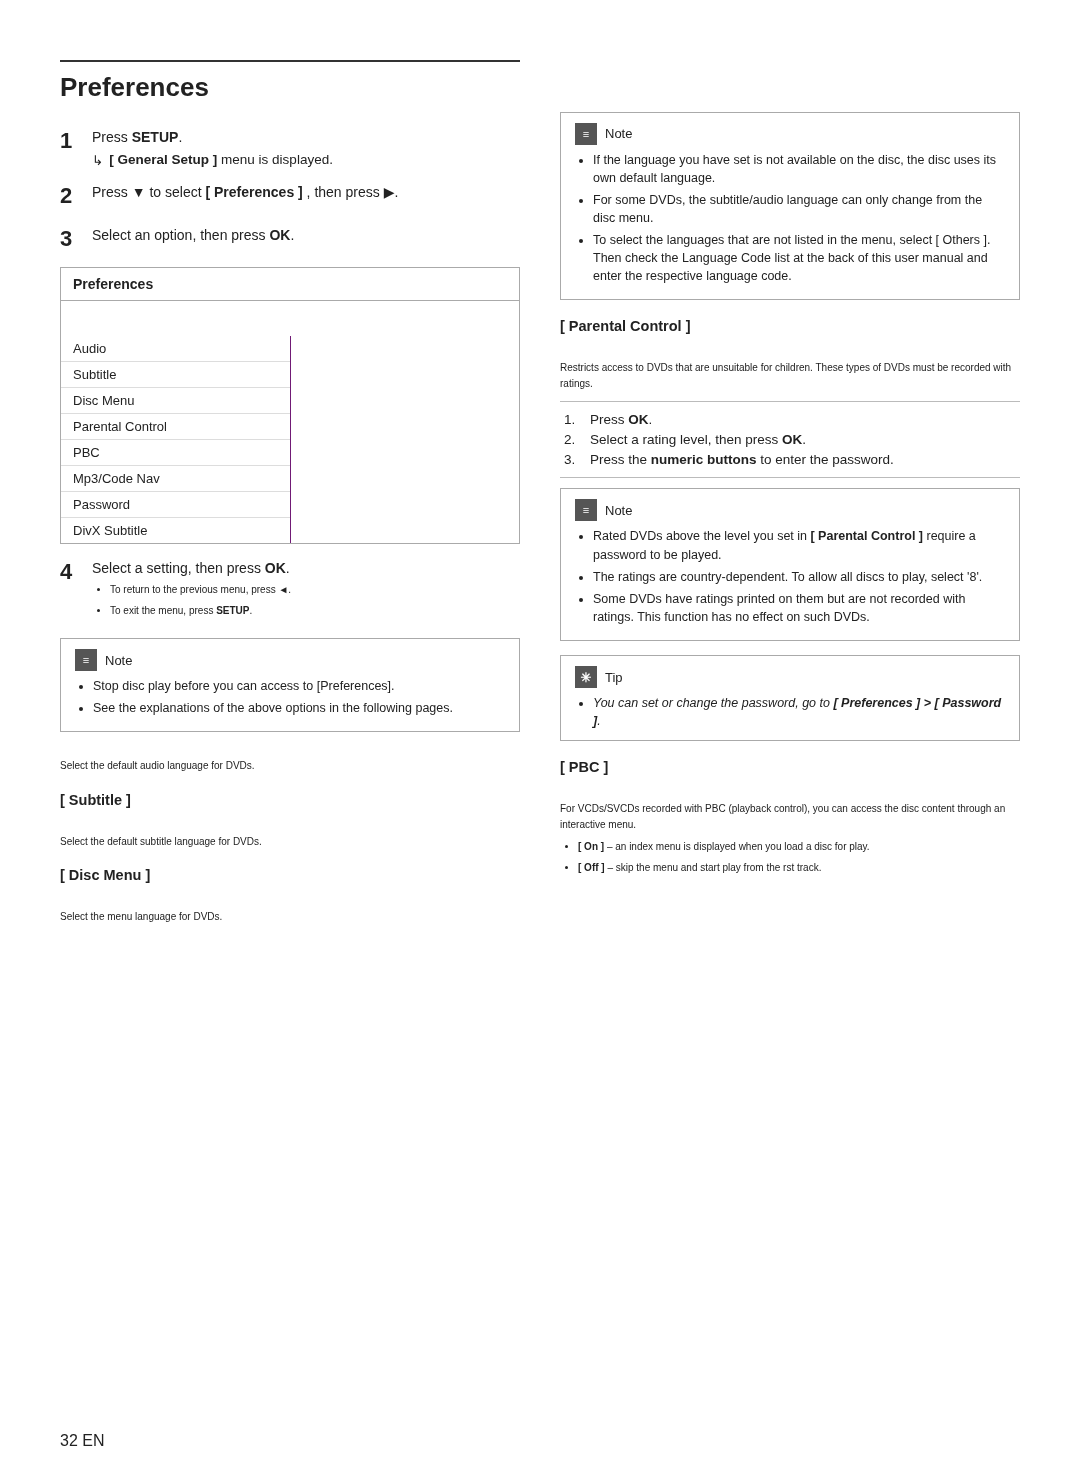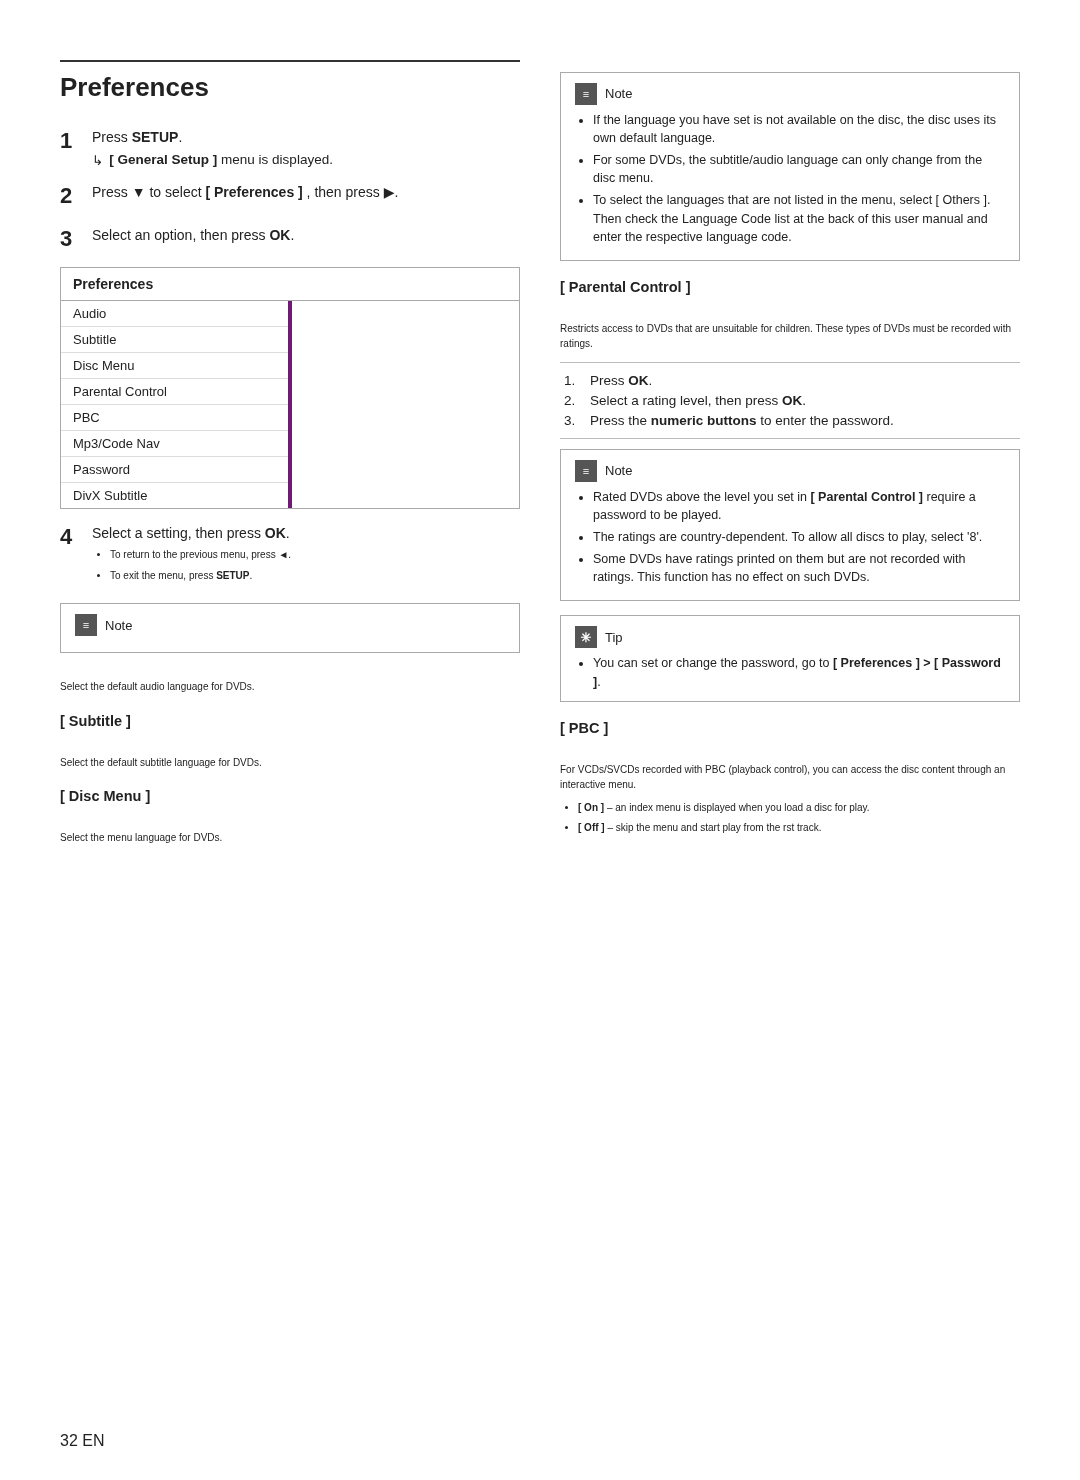--- a/index.html
+++ b/index.html
@@ -70,21 +70,22 @@
       font-weight: bold;
       font-size: 14px;
       padding: 8px 12px;
       border-bottom: 1px solid #aaa;
     }
     .preferences-table .table-body {
       display: flex;
     }
     .preferences-table .table-left {
       flex: 1;
-      border-right: 4px solid #701a75;
+      border-right: 1px solid #701a75;
+      margin-top: 35px;
     }
     .preferences-table .table-right {
       flex: 1;
     }
     .table-row-item {
       padding: 5px 12px;
       border-bottom: 1px solid #ddd;
       font-size: 13px;
     }
     .table-row-item:last-child {
@@ -146,20 +147,21 @@
       font-size: 13px;
       font-weight: bold;
     }
     .tip-box ul {
       list-style: disc;
       padding-left: 18px;
     }
     .tip-box ul li {
       margin-bottom: 0;
       line-height: 1.45;
+      font-style: italic;
     }
     .section-heading {
       font-size: 14.5px;
       font-weight: bold;
       margin: 18px 0 6px 0;
     }
     .section-text {
       font-size: 10px;
       line-height: 1.55;
       margin-bottom: 8px;
@@ -271,20 +273,24 @@
           <li>To exit the menu, press <strong>SETUP</strong>.</li>
         </ul>
       </div>
     </div>
 
     <div class="note-box">
       <div class="note-title">
         <span class="note-icon">≡</span>
         <span>Note</span>
       </div>
+      <ul>
+        <li>Stop disc play before you can access to [Preferences].</li>
+        <li>See the explanations of the above options in the following pages.</li>
+      </ul>
     </div>
 
     <div class="section-text">Select the default audio language for DVDs.</div>
 
     <div class="section-heading">[ Subtitle ]</div>
     <div class="section-text">Select the default subtitle language for DVDs.</div>
 
     <div class="section-heading">[ Disc Menu ]</div>
     <div class="section-text">Select the menu language for DVDs.</div>
   </div>

